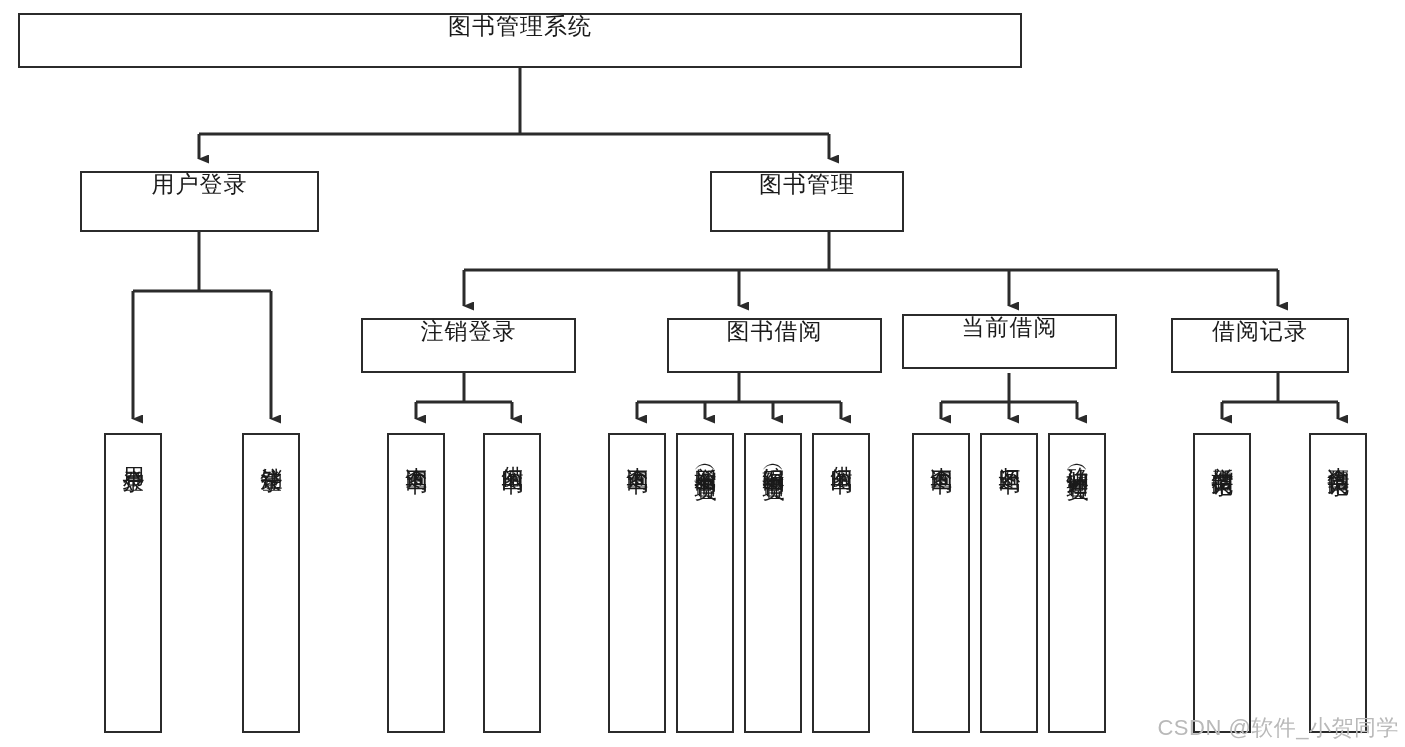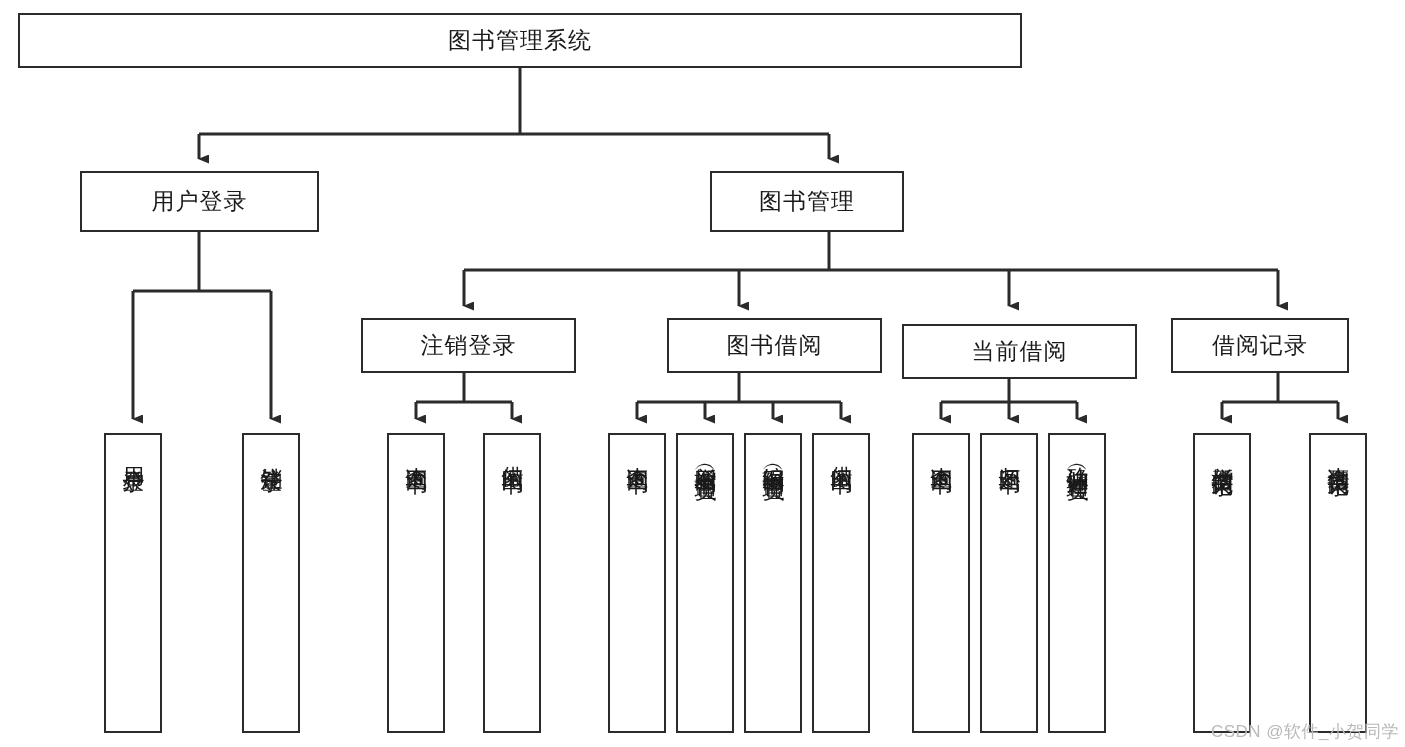--- a/index.html
+++ b/index.html
@@ -25,21 +25,20 @@
     width: 1405px;
     height: 747px;
     pointer-events: none;
   }
   .node-box {
     position: absolute;
     box-sizing: border-box;
     background: #ffffff;
     border: 2px solid #2b2b2b;
     display: flex;
-    align-items: center;
     justify-content: center;
     color: #1a1a1a;
   }
   .node-box.horizontal {
     font-size: 23px;
     letter-spacing: 1px;
   }
   .node-box.vertical {
     font-size: 22px;
     padding-top: 14px;
@@ -53,21 +52,21 @@
     writing-mode: vertical-rl;
     text-orientation: upright;
     white-space: nowrap;
     line-height: 1.22;
     letter-spacing: 2px;
   }
   .watermark {
     position: absolute;
     right: 6px;
     bottom: 4px;
-    font-size: 17px;
+    font-size: 22px;
     color: #b9b9b9;
     white-space: nowrap;
     letter-spacing: 0.5px;
   }
 </style>
 </head>
 <body>
 
 <div id="diagram-root">
 
@@ -131,21 +130,21 @@
   <div class="node-box horizontal" style="left:710px; top:171px; width:194px; height:61px;">
     <span class="node-label-h">图书管理</span>
   </div>
 
   <div class="node-box horizontal" style="left:361px; top:318px; width:215px; height:55px;">
     <span class="node-label-h">注销登录</span>
   </div>
   <div class="node-box horizontal" style="left:632px; top:318px; width:215px; height:55px;margin-left:35px;">
     <span class="node-label-h">图书借阅</span>
   </div>
-  <div class="node-box horizontal" style="left:902px; top:324px; width:235px; height:55px;">
+  <div class="node-box horizontal" style="left:902px; top:314px; width:215px; height:55px;">
     <span class="node-label-h">当前借阅</span>
   </div>
   <div class="node-box horizontal" style="left:1171px; top:318px; width:178px; height:55px;">
     <span class="node-label-h">借阅记录</span>
   </div>
 
   <div class="node-box vertical" style="left:104px; top:433px; width:58px; height:300px;">
     <span class="node-label-v">用户登录</span>
   </div>
   <div class="node-box vertical" style="left:242px; top:433px; width:58px; height:300px;">

